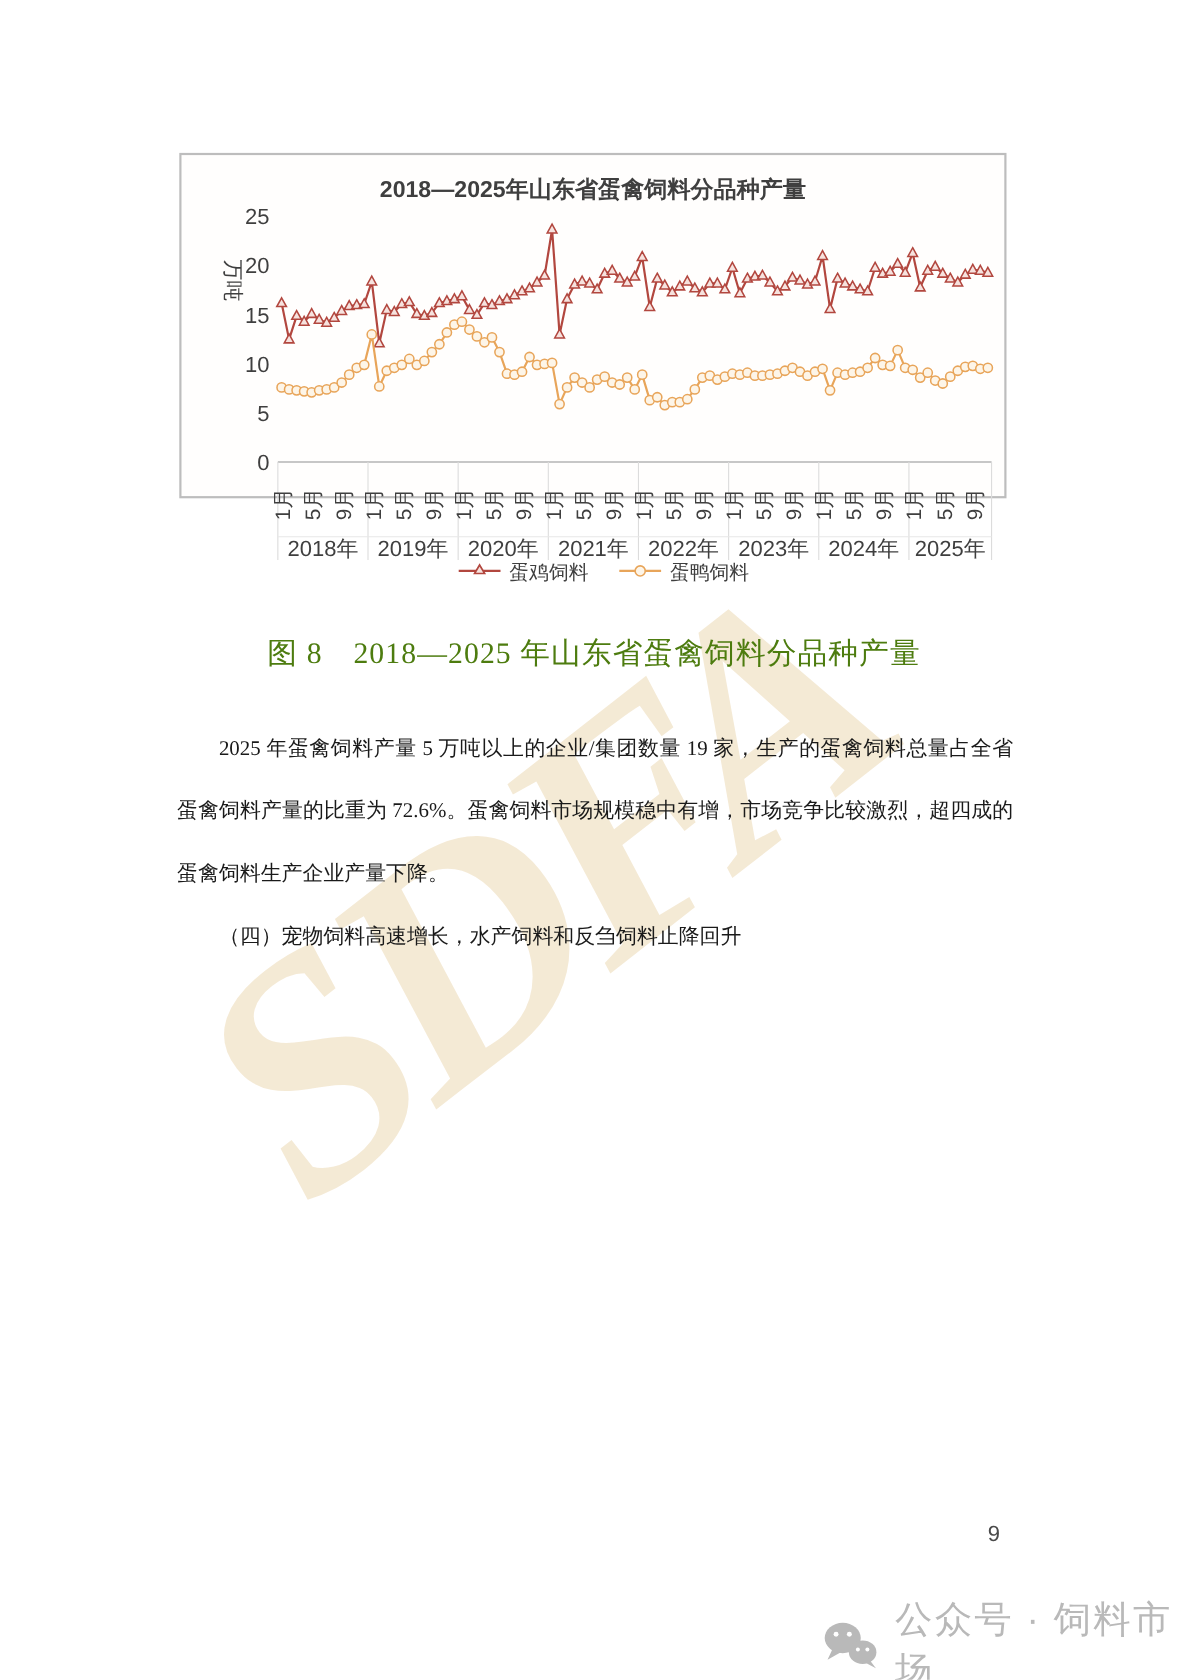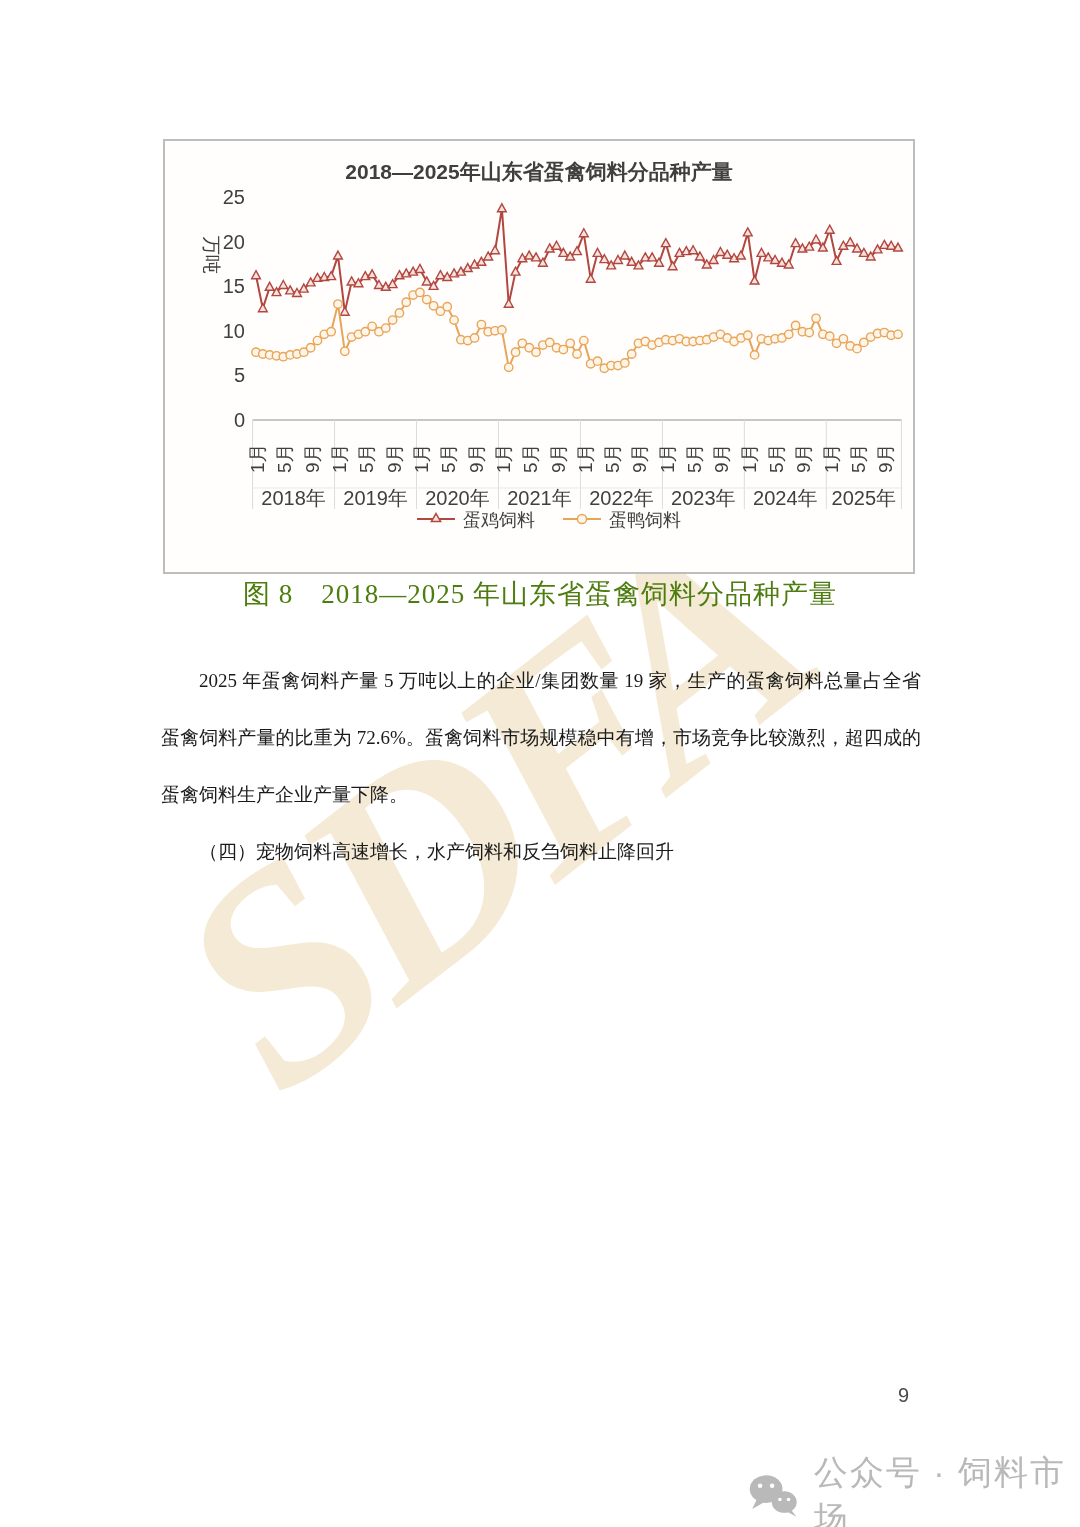--- a/index.html
+++ b/index.html
@@ -11,21 +11,21 @@
   .watermark{
     position:absolute;left:80px;top:470px;width:820px;height:680px;
     display:flex;align-items:center;justify-content:center;
     transform:rotate(-38deg);
     font-family:"Liberation Serif", serif;font-style:italic;font-weight:bold;
     font-size:295px;letter-spacing:-14px;color:#ecd9b4;opacity:.55;
     z-index:1;pointer-events:none;user-select:none;
   }
   
   .chart-box{
-    position:absolute;left:163px;top:139px;width:752px;height:435px;
+    position:absolute;left:163px;top:139px;width:752px;height:314px;
     border:2px solid #bdbdbd;background:#fffefd;box-sizing:border-box;z-index:3;
   }
   .chart-box svg{display:block;}
   .chart-box svg text{font-family:"Liberation Sans", sans-serif;fill:#3f3f3f;}
   .chart-title{font-size:21px;font-weight:600;fill:#333333;}
   .y-unit{font-size:19px;}
   .legend-label{font-size:18px;fill:#333333;}
   
   .caption{
     position:absolute;left:0;right:0;top:576px;text-align:center;

